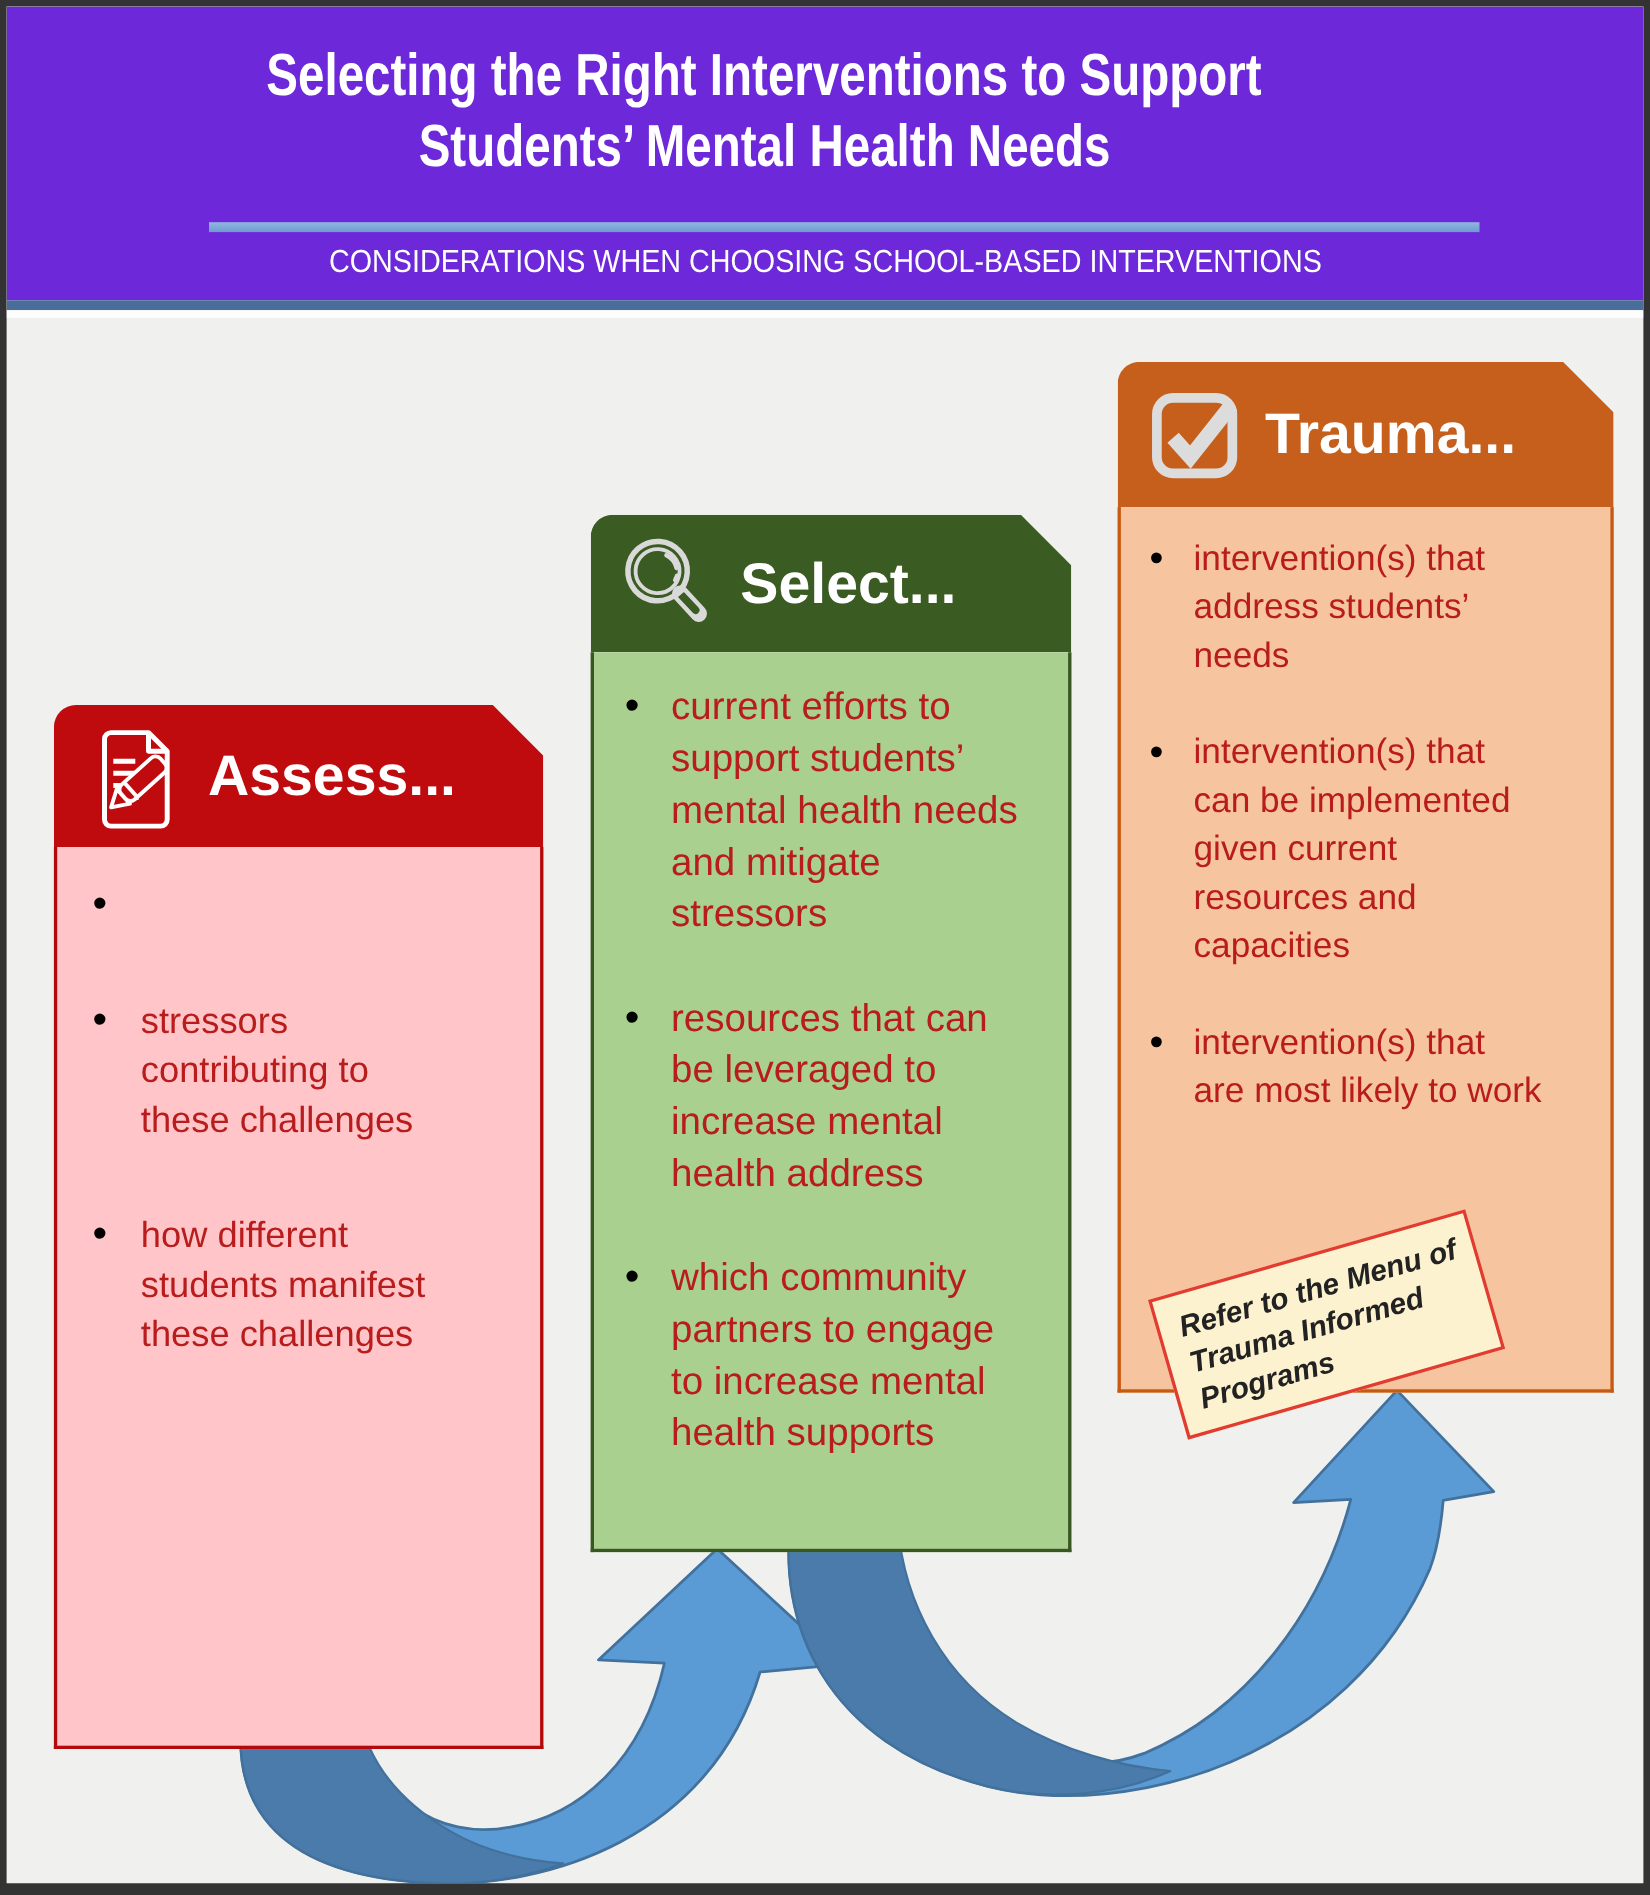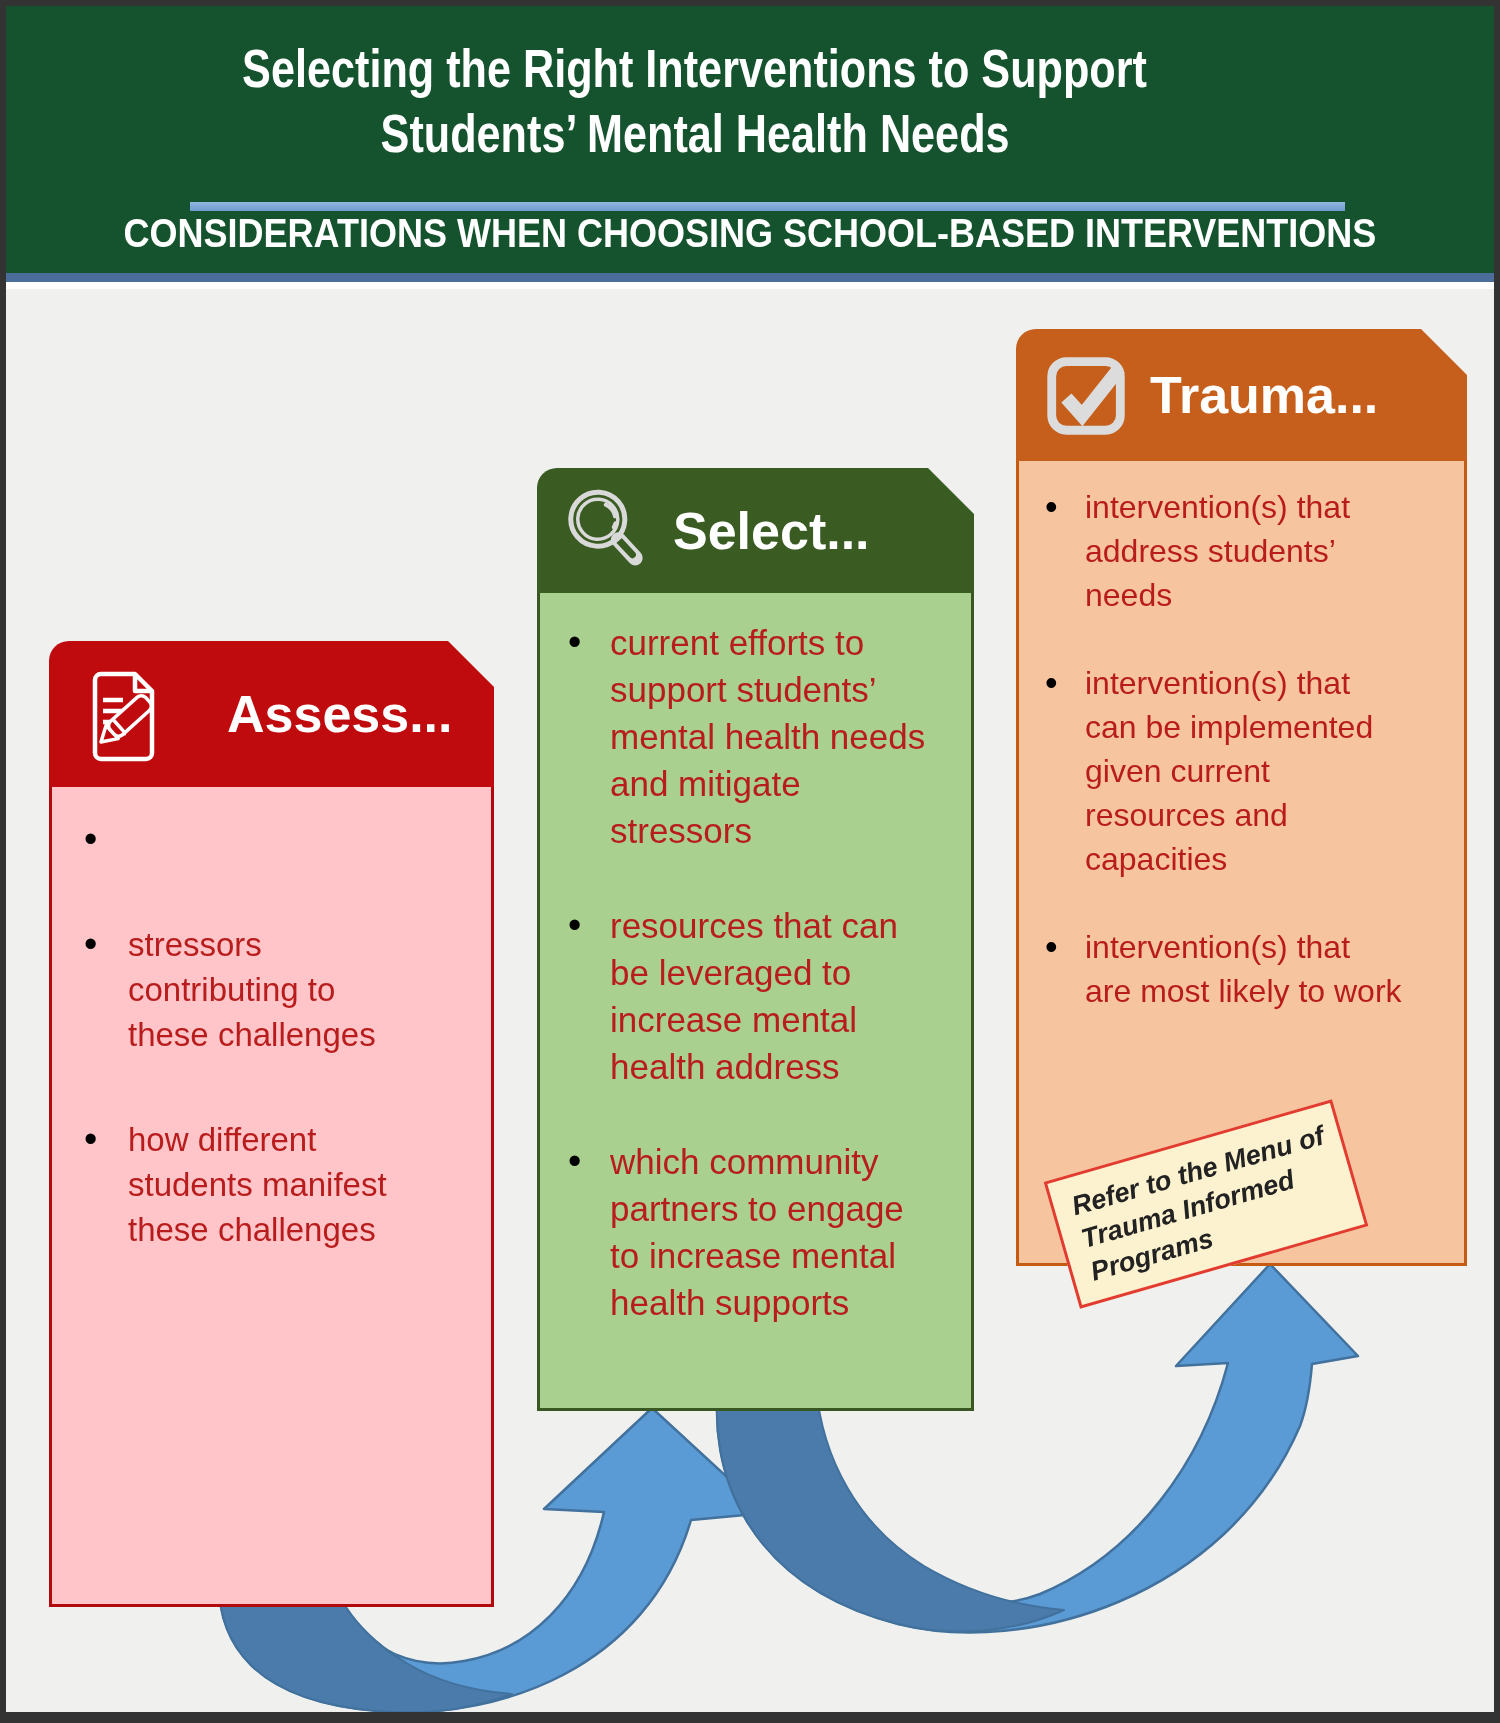--- a/index.html
+++ b/index.html
@@ -19,41 +19,41 @@
     position:absolute;left:0;top:0;width:100%;height:267px;
     text-align:center;color:#fff;
   }
   .banner-underline{position:absolute;left:0;top:267px;width:100%;height:9px;background:#4a6e99;}
   .banner-white-strip{position:absolute;left:0;top:276px;width:100%;height:7px;background:#fdfdfd;}
   .title-line{display:block;font-size:54px;font-weight:bold;line-height:65px;white-space:nowrap;}
   .title-wrap{padding-top:30px;padding-right:110px;}
   .title-line > span{display:inline-block;transform:scaleX(0.80);transform-origin:center;}
   .divider{position:relative;left:17px;width:1155px;height:9px;margin:36px auto 0;
     background:linear-gradient(#92b6e1,#6d9bd0);}
-  .subtitle{margin-top:0;font-size:40px;font-weight:bold;white-space:nowrap;}
+  .subtitle{margin-top:11px;font-size:29px;font-weight:normal;white-space:nowrap;}
   .subtitle > span{display:inline-block;transform:scaleX(0.90);transform-origin:center;}
   
   .card{position:absolute;z-index:2;}
   .card-header{
     display:flex;align-items:center;
     border-radius:20px 0 0 0;
     clip-path:polygon(0 0, calc(100% - 46px) 0, 100% 46px, 100% 100%, 0 100%);
     padding-left:22px;
   }
   .card-header .label{color:#fff;font-weight:bold;font-size:52px;margin-left:14px;white-space:nowrap;}
   .card-body{
     border:3px solid;border-top:none;
     white-space:normal;
   }
   .bullet{display:flex;}
   .dot{flex:0 0 auto;text-align:left;}
   .bullet-text{white-space:pre-line;color:#b91c1c;}
   
   #card-assess{left:43px;top:635px;width:445px;}
-  #card-assess .card-header{height:146px;gap:38px;}
+  #card-assess .card-header{height:129px;}
   #card-assess .card-body{height:820px;padding:30px 8px 0 32px;font-size:33px;line-height:45px;}
   #card-assess .bullet{margin-bottom:60px;}
   #card-assess .dot{width:44px;font-size:38px;}
   
   #card-examine{left:531px;top:462px;width:437px;}
   #card-examine .card-header{height:125px;}
   #card-examine .card-body{height:818px;padding:26px 8px 0 28px;font-size:35px;line-height:47px;}
   #card-examine .bullet{margin-bottom:48px;}
   #card-examine .dot{width:42px;font-size:38px;}
   
@@ -100,21 +100,21 @@
                L1352 1350 L1264 1258 L1170 1360 L1222 1357
                C1196 1456 1130 1548 1034 1588
                C940 1624 838 1548 810 1420 L806 1368 Z" style="fill: rgb(91, 155, 213); stroke: rgb(65, 113, 156);"></path>
       <path stroke-width="2" stroke-linejoin="round" d="M714 1368 C698 1468 744 1580 892 1618
                C948 1632 1010 1626 1058 1604
                C1012 1600 962 1586 918 1560
                C852 1520 816 1452 810 1380 Z" style="fill: rgb(74, 123, 171); stroke: rgb(65, 113, 156);"></path>
     </g>
   </svg>
 
-  <div class="banner" style="background: #14532d;">
+  <div class="banner" style="background: #6d28d9;">
     <div class="title-wrap">
       <span class="title-line"><span>Selecting the Right Interventions to Support</span></span>
       <span class="title-line"><span>Students’ Mental Health Needs</span></span>
     </div>
     <div class="divider"></div>
     <div class="subtitle"><span>CONSIDERATIONS WHEN CHOOSING SCHOOL-BASED INTERVENTIONS</span></div>
   </div>
   <div class="banner-underline"></div>
   <div class="banner-white-strip"></div>
 

